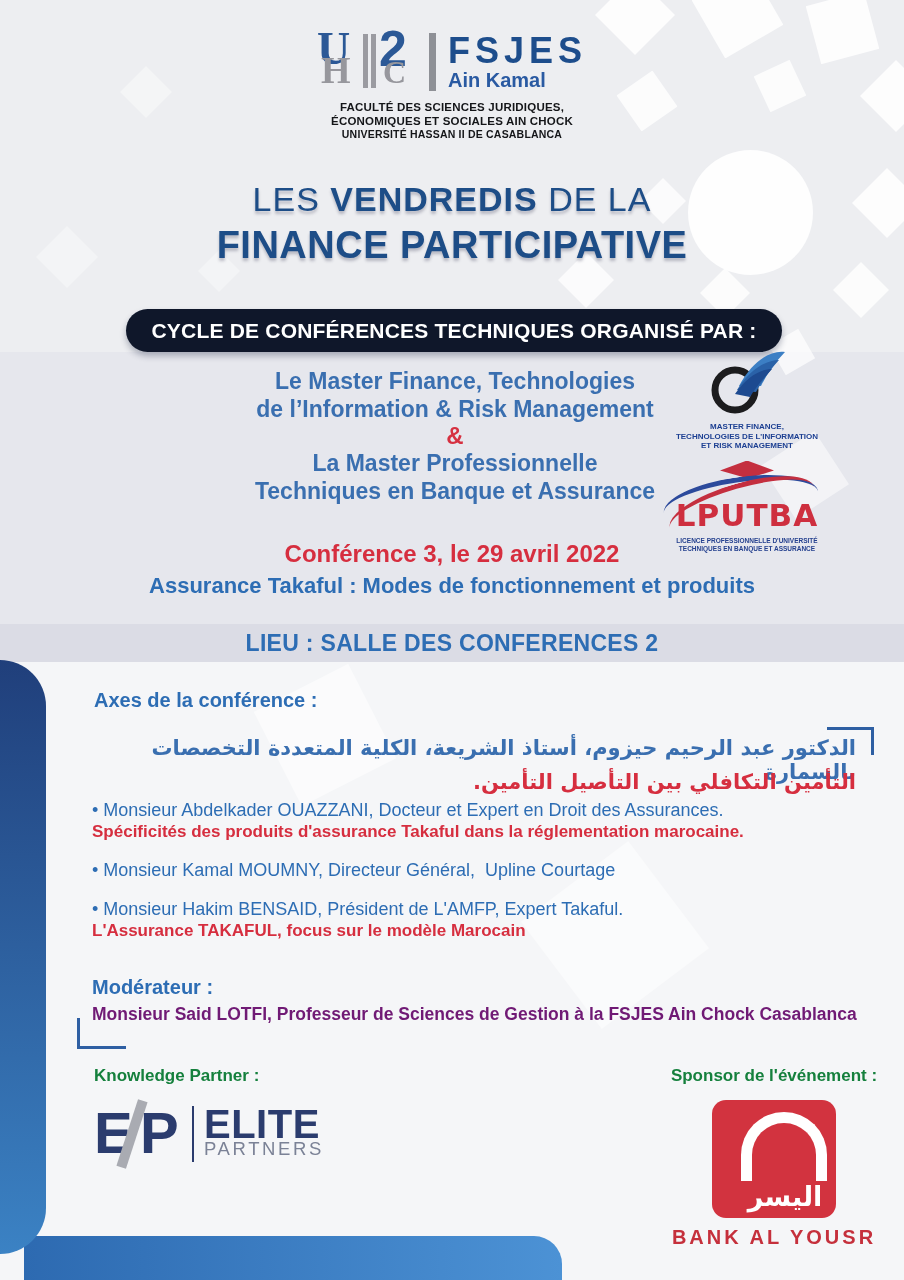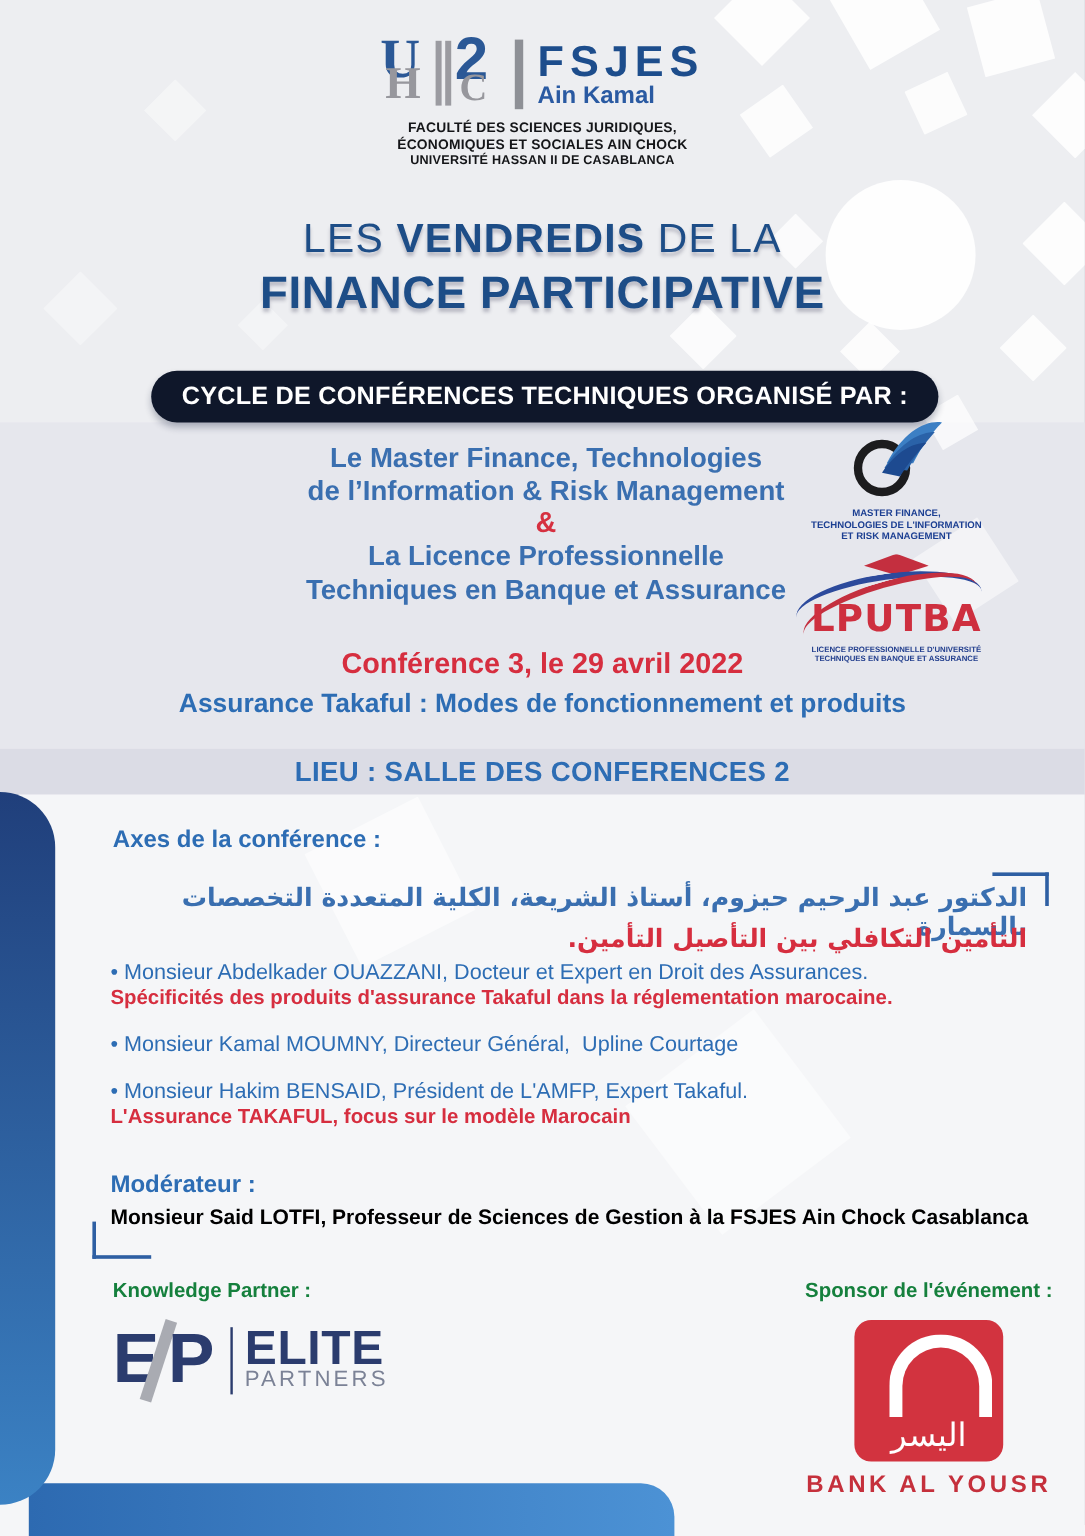--- a/index.html
+++ b/index.html
@@ -74,39 +74,39 @@
   .arabic1 { position:absolute; top:736px; right:48px; width:740px; direction:rtl; text-align:right;
     color:#3a6fb0; font-size:21px; font-weight:700; font-family:"DejaVu Sans",sans-serif; z-index:4; }
   .arabic2 { position:absolute; top:770px; right:48px; width:740px; direction:rtl; text-align:right;
     color:#d62e3f; font-size:21px; font-weight:700; font-family:"DejaVu Sans",sans-serif; z-index:4; }
   .speakers { position:absolute; left:92px; top:800px; width:730px; z-index:4; }
   .speaker { margin-bottom:18px; }
   .speaker-name  { color:#2d6db4; font-size:18px; font-weight:400; line-height:21px; white-space:pre-wrap; }
   .speaker-topic { color:#d62e3f; font-size:17px; font-weight:600; line-height:21px; }
   .moderator { position:absolute; left:92px; top:976px; z-index:4; }
   .moderator-heading { color:#2d6db4; font-size:20px; font-weight:700; }
-  .moderator-line { color:#000000; font-size:17.5px; font-weight:600; margin-top:5px; }
+  .moderator-line { color:#701a75; font-size:17.5px; font-weight:600; margin-top:5px; }
   
   .partner-label { color:#15803d; font-size:17px; font-weight:700; }
   .knowledge { position:absolute; left:94px; top:1066px; z-index:4; }
   .elite-logo { display:flex; align-items:center; margin-top:16px; }
   .ep { position:relative; width:94px; height:64px; }
   .ep span { position:absolute; font-weight:800; font-size:58px; line-height:62px; color:#2b3c6e; }
   .ep .e { left:0; top:0; }
   .ep .slash { position:absolute; left:33px; top:-3px; width:10px; height:70px; background:#a9abb2; transform:rotate(18deg); }
   .ep .p { left:46px; top:0; }
   .elite-div { width:2px; height:56px; background:#2b3c6e; margin:0 10px 0 4px; }
   .elite-name { font-size:40px; font-weight:800; color:#2b3c6e; letter-spacing:.5px; line-height:30px; }
   .elite-sub  { font-size:18.5px; font-weight:400; color:#7b8296; letter-spacing:2.6px; line-height:20px; }
   .sponsor { position:absolute; left:648px; top:1066px; width:252px; text-align:center; z-index:4; }
   .bank-logo { position:relative; margin:14px auto 0; width:124px; height:118px; background:#d2333f; border-radius:14px; }
   .bank-dome { position:absolute; left:29px; top:12px; width:64px; height:58px;
     border:11px solid #ffffff; border-bottom:0; border-radius:60px 60px 0 0; }
   .bank-word { position:absolute; bottom:6px; left:0; width:100%; text-align:center; color:#ffffff;
-    font-size:27px; font-weight:400; font-family:"DejaVu Sans",sans-serif; }
+    font-size:27px; font-weight:700; font-family:"DejaVu Sans",sans-serif;padding-left:11px; }
   .bank-name { margin-top:8px; color:#c5303c; font-size:20px; font-weight:700; letter-spacing:3px; }
 </style>
 </head>
 <body>
 
 <div class="poster">
 
   <div class="band-organizers"></div>
   <div class="band-content"></div>
 
@@ -157,21 +157,21 @@
     </div>
     <div class="title-line2">FINANCE PARTICIPATIVE</div>
   </div>
 
   <div class="pill">CYCLE DE CONFÉRENCES TECHNIQUES ORGANISÉ PAR :</div>
 
   <div class="org-text">
     <div>Le Master Finance, Technologies</div>
     <div>de l’Information &amp; Risk Management</div>
     <div class="org-amp">&amp;</div>
-    <div>La Licence Professionnelle</div>
+    <div>La Master Professionnelle</div>
     <div>Techniques en Banque et Assurance</div>
   </div>
 
   <div class="master-logo-col">
     <svg width="76" height="66" viewBox="0 0 76 66">
       <circle cx="26" cy="40" r="20" fill="none" stroke="#1c1c1e" stroke-width="7"></circle>
       <path d="M30 36 C44 10 62 0 76 2 C66 12 58 24 52 36 Z" fill="#3c7fc4"></path>
       <path d="M28 40 C42 18 58 10 70 10 C61 20 53 31 47 42 Z" fill="#2a62a8"></path>
       <path d="M26 44 C38 26 52 19 63 19 C55 28 47 37 41 47 Z" fill="#1d4a90"></path>
     </svg>

